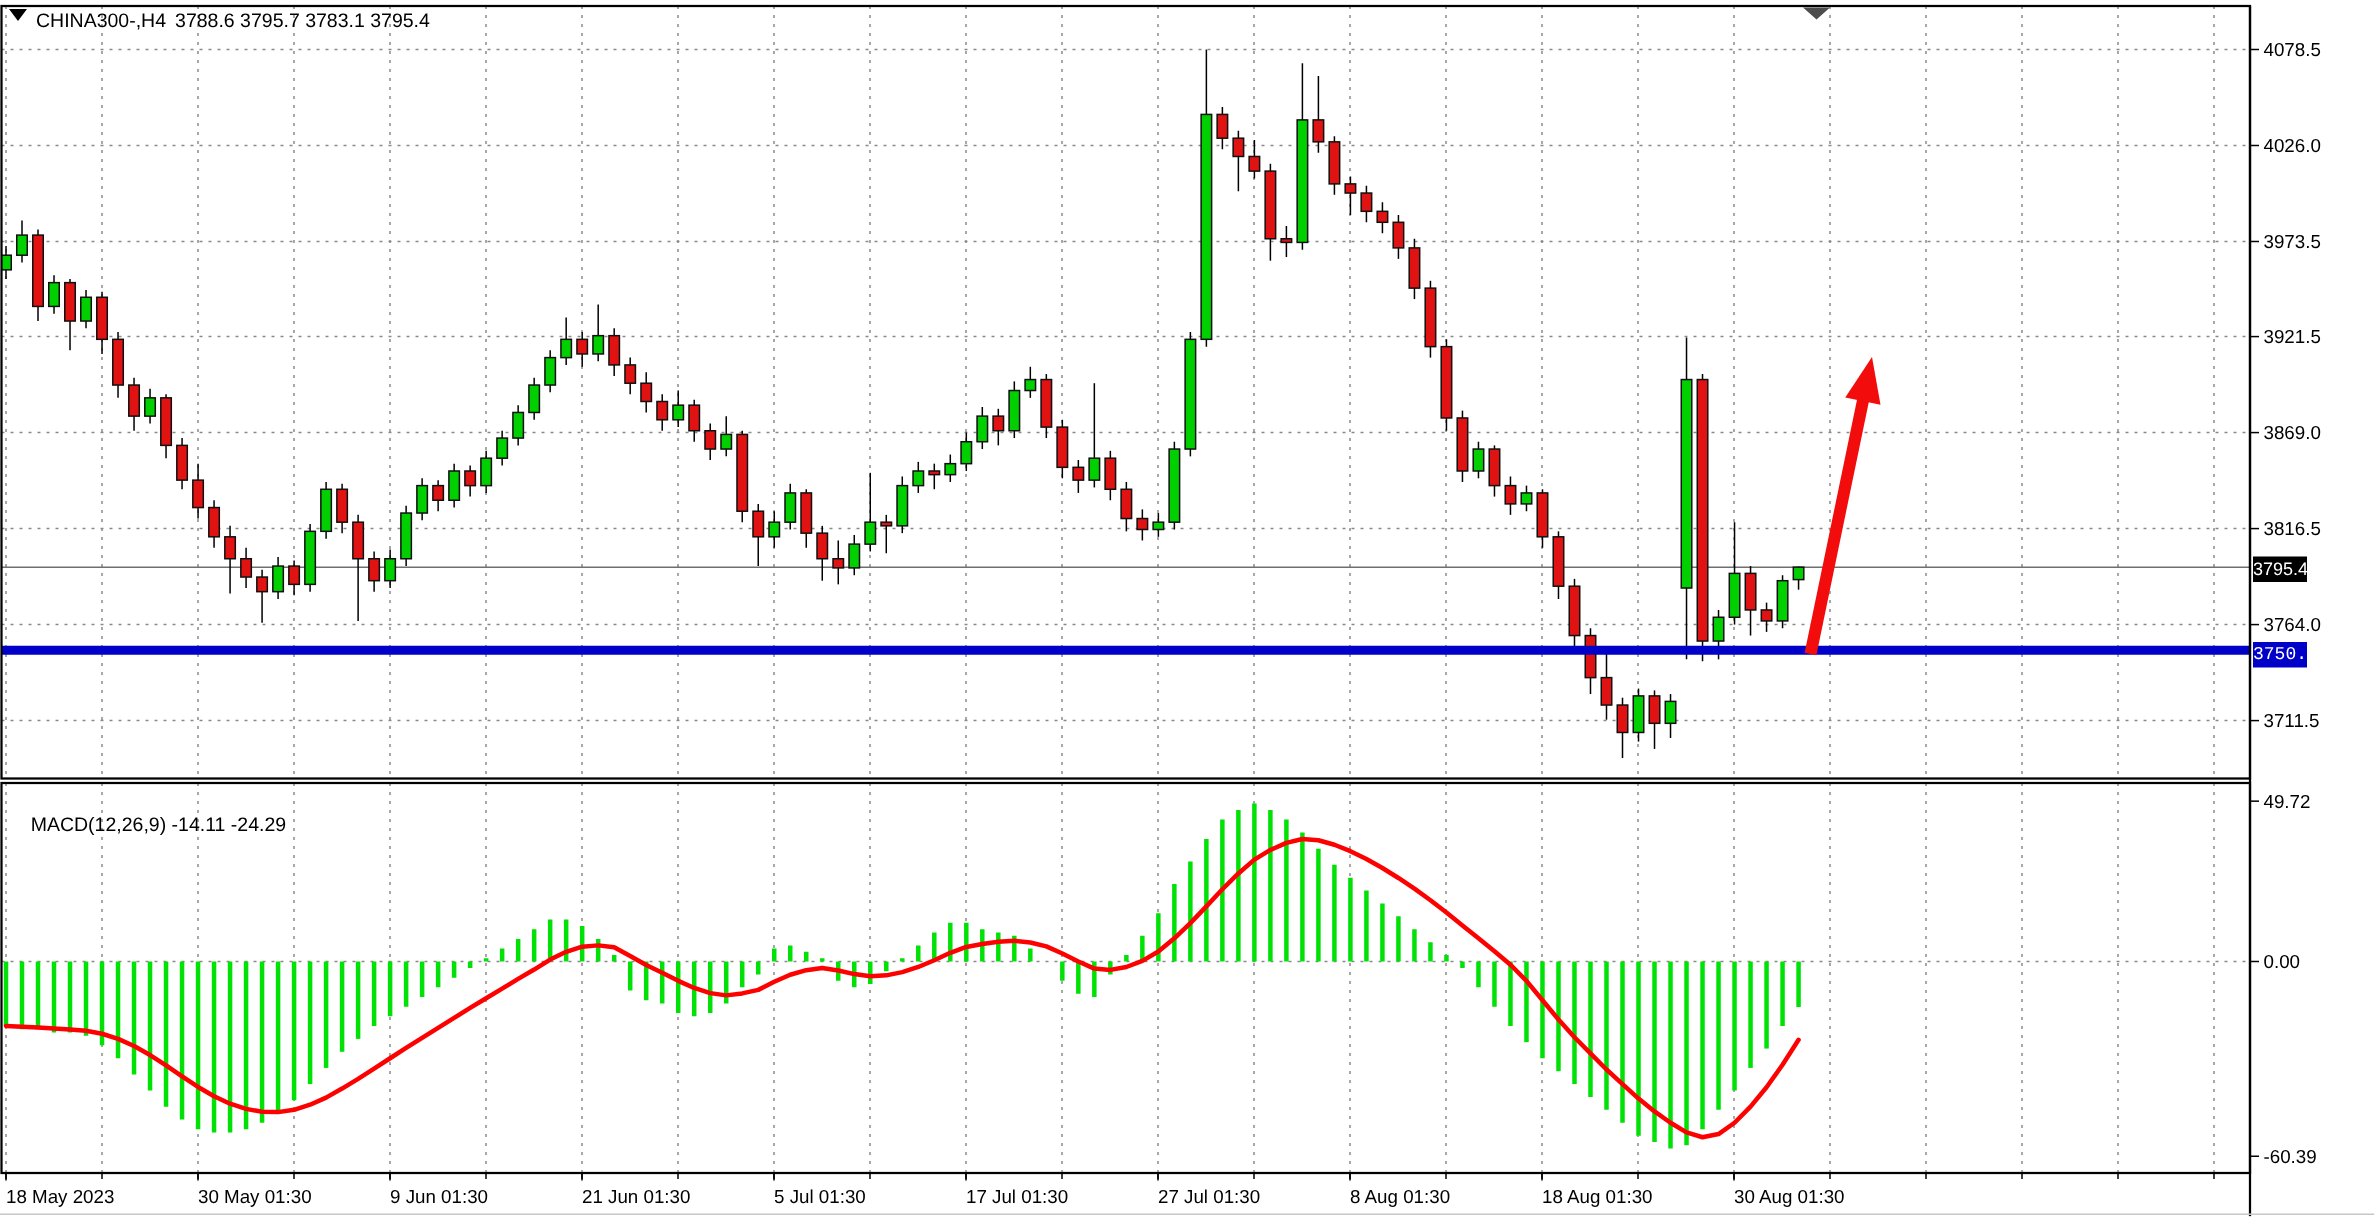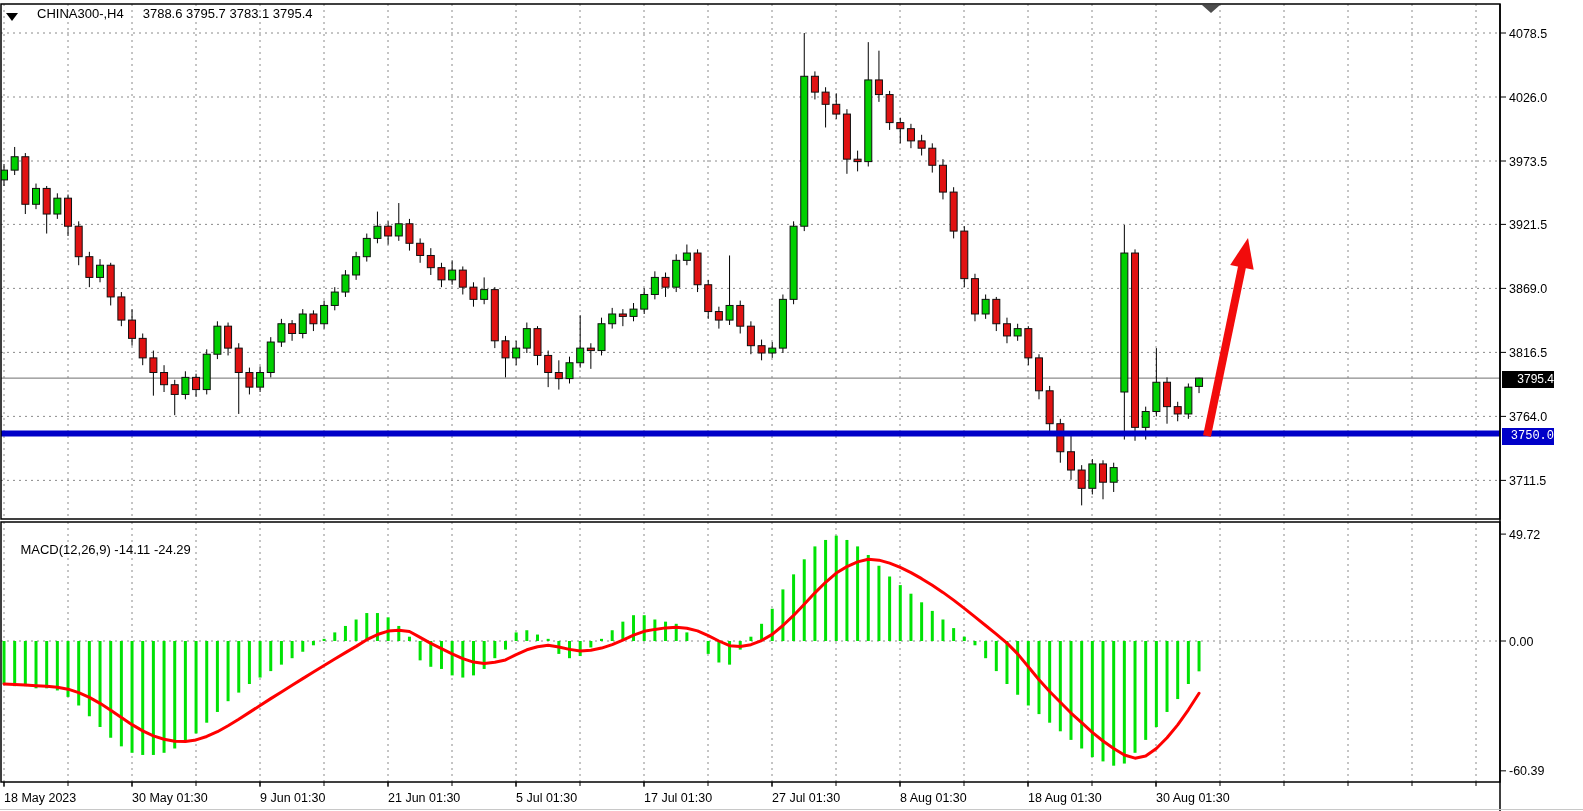--- a/index.html
+++ b/index.html
@@ -1,23 +1,23 @@
 <!DOCTYPE html>
 <html><head>
 <meta charset="utf-8">
 <style>
   html,body{margin:0;padding:0;background:#ffffff;}
   #app{position:relative;width:1583px;height:811px;background:#ffffff;overflow:hidden;
        font-family:"Liberation Sans","DejaVu Sans",sans-serif;}
   #chart-svg{position:absolute;left:0;top:0;}
   .hud{position:absolute;color:#000;white-space:pre;}
-  #title-row{left:6px;top:6px;font-size:13px;display:flex;align-items:flex-end;gap:19px;}
+  #title-row{left:6px;top:6px;font-size:13px;display:flex;align-items:flex-start;gap:6px;}
   #macd-row{left:6px;top:527px;font-size:13px;}
-  .badge{position:absolute;left:1502px;width:52px;height:17px;font-size:12px;line-height:17px;
-         text-align:right;color:#fff;}
+  .badge{position:absolute;left:1502px;width:36px;height:17px;font-size:12px;line-height:17px;
+         text-align:center;color:#fff;}
   #badge-current{top:371px;background:#000000;}
   #badge-support{top:428px;background:#0000C8;font-family:Liberation Mono, monospace;}
   .tri{display:inline-block;width:0;height:0;border-left:6px solid transparent;
        border-right:6px solid transparent;border-top:8px solid #000;}
 </style>
 </head>
 <body>
 
 <div id="app">
   <svg id="chart-svg" width="1583" height="811">

